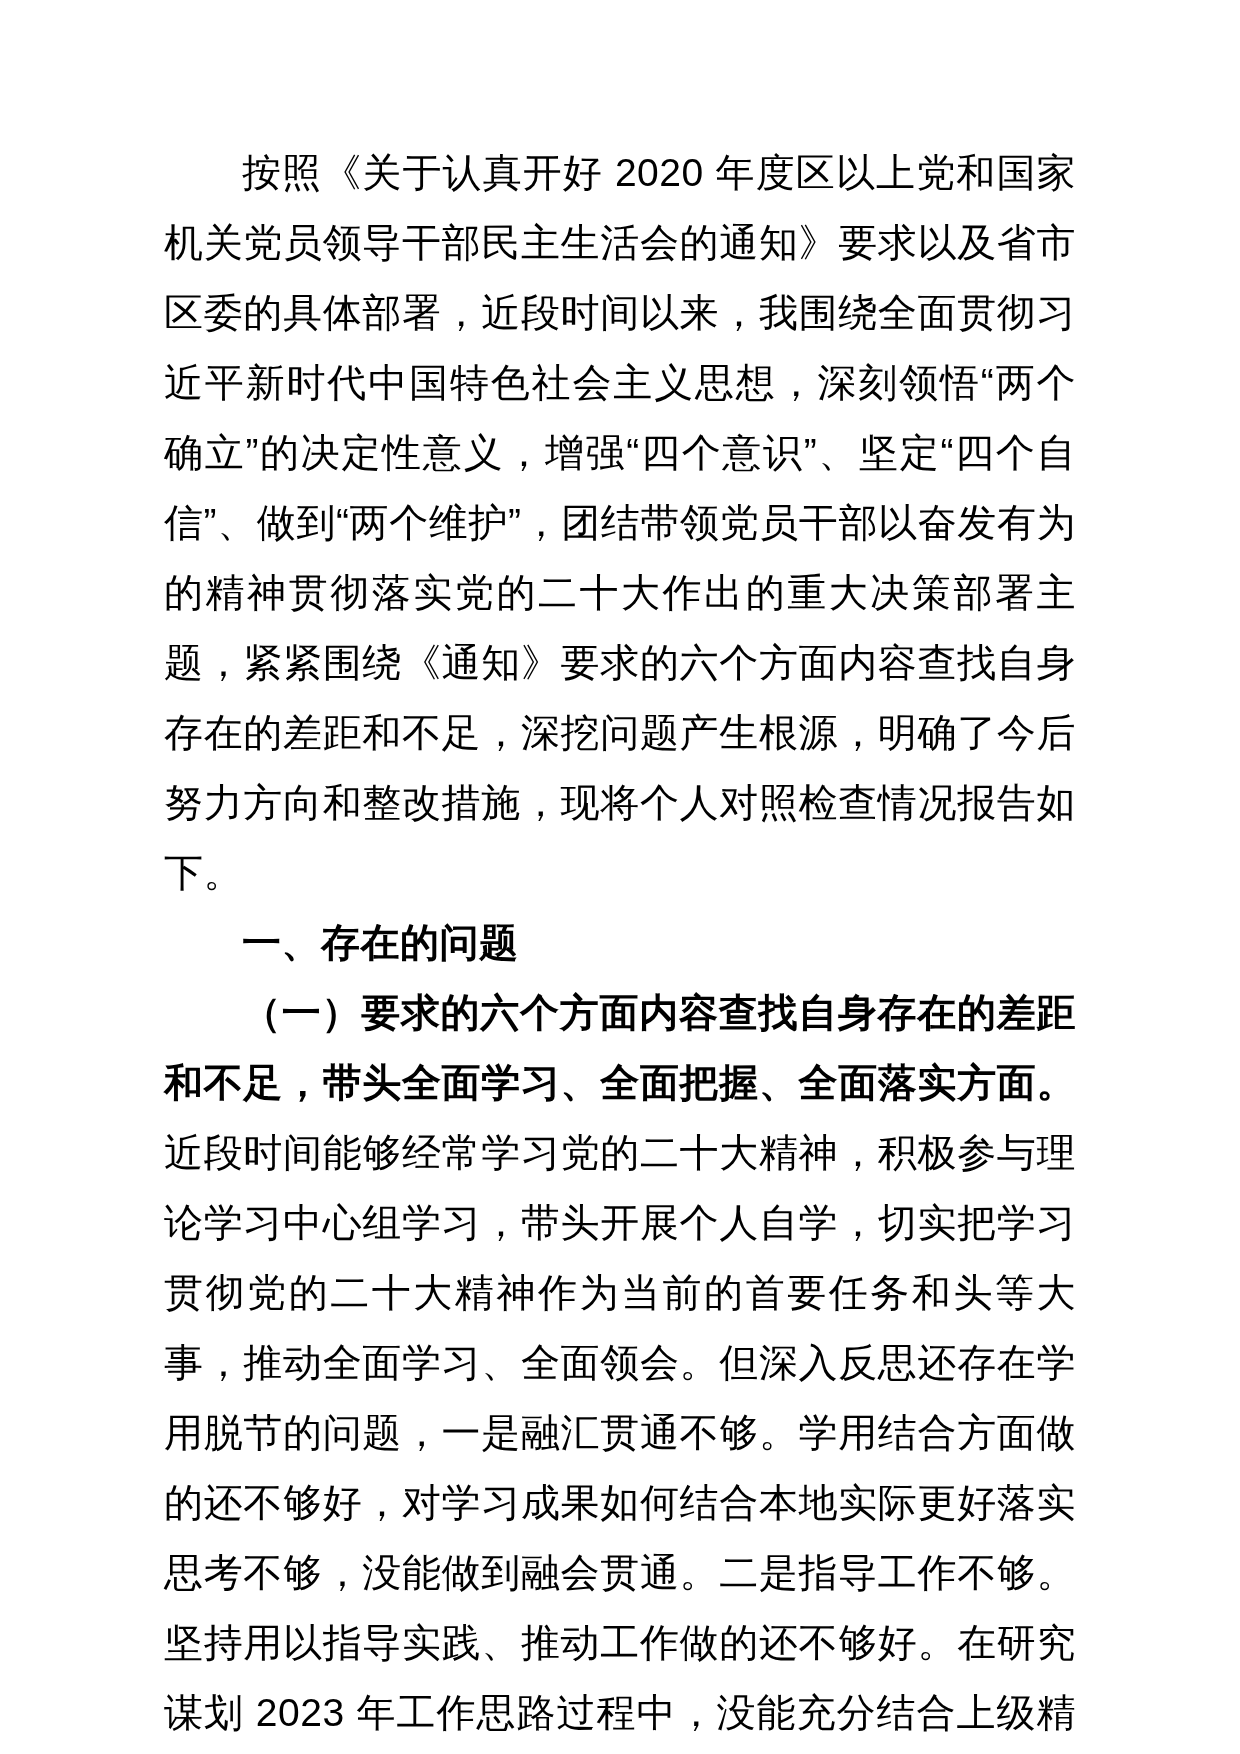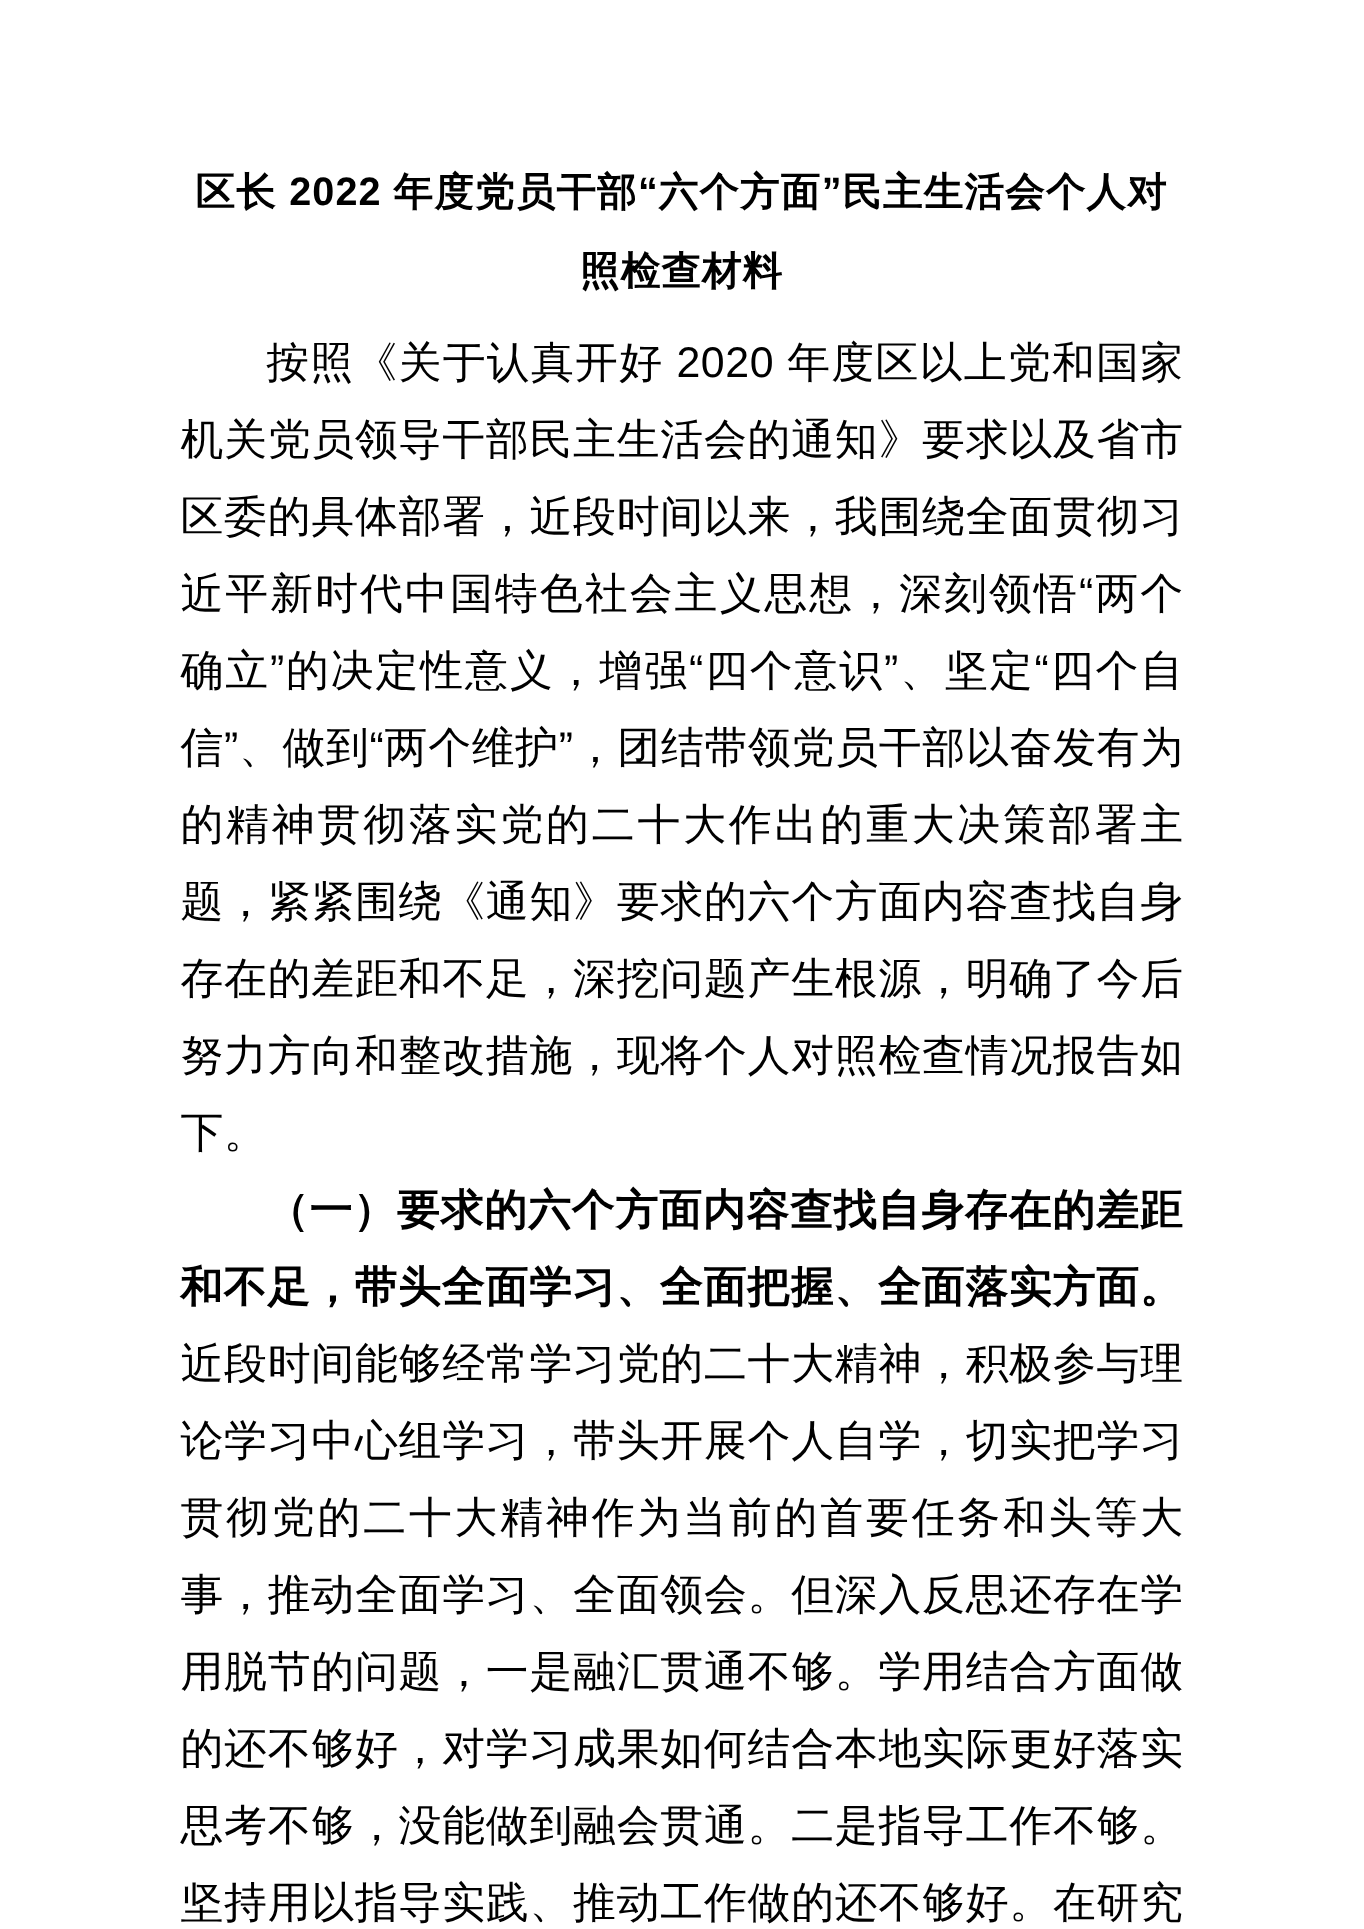--- a/index.html
+++ b/index.html
@@ -44,20 +44,20 @@
   }
   .lead {
     font-weight: 700;
   }
 </style>
 </head>
 <body>
 
 <div class="page">
 
-  <div class="doc-title">区长 2022 年度党员干部“六个方面”民主生活会个人对照检查材料</div>
 
   <p class="para">按照《关于认真开好 2020 年度区以上党和国家机关党员领导干部民主生活会的通知》要求以及省市区委的具体部署，近段时间以来，我围绕全面贯彻习近平新时代中国特色社会主义思想，深刻领悟“两个确立”的决定性意义，增强“四个意识”、坚定“四个自信”、做到“两个维护”，团结带领党员干部以奋发有为的精神贯彻落实党的二十大作出的重大决策部署主题，紧紧围绕《通知》要求的六个方面内容查找自身存在的差距和不足，深挖问题产生根源，明确了今后努力方向和整改措施，现将个人对照检查情况报告如下。</p>
 
+  <p class="para heading">一、存在的问题</p>
 
   <p class="para"><span class="lead">（一）要求的六个方面内容查找自身存在的差距和不足，带头全面学习、全面把握、全面落实方面。</span><span>近段时间能够经常学习党的二十大精神，积极参与理论学习中心组学习，带头开展个人自学，切实把学习贯彻党的二十大精神作为当前的首要任务和头等大事，推动全面学习、全面领会。但深入反思还存在学用脱节的问题，一是融汇贯通不够。学用结合方面做的还不够好，对学习成果如何结合本地实际更好落实思考不够，没能做到融会贯通。二是指导工作不够。坚持用以指导实践、推动工作做的还不够好。在研究谋划 2023 年工作思路过程中，没能充分结合上级精神，在创新举措方面还不够大胆、没有跳出一时一事的圈子，致使思路初稿效果不够</span></p>
 
 </div>
 
 </body></html>

